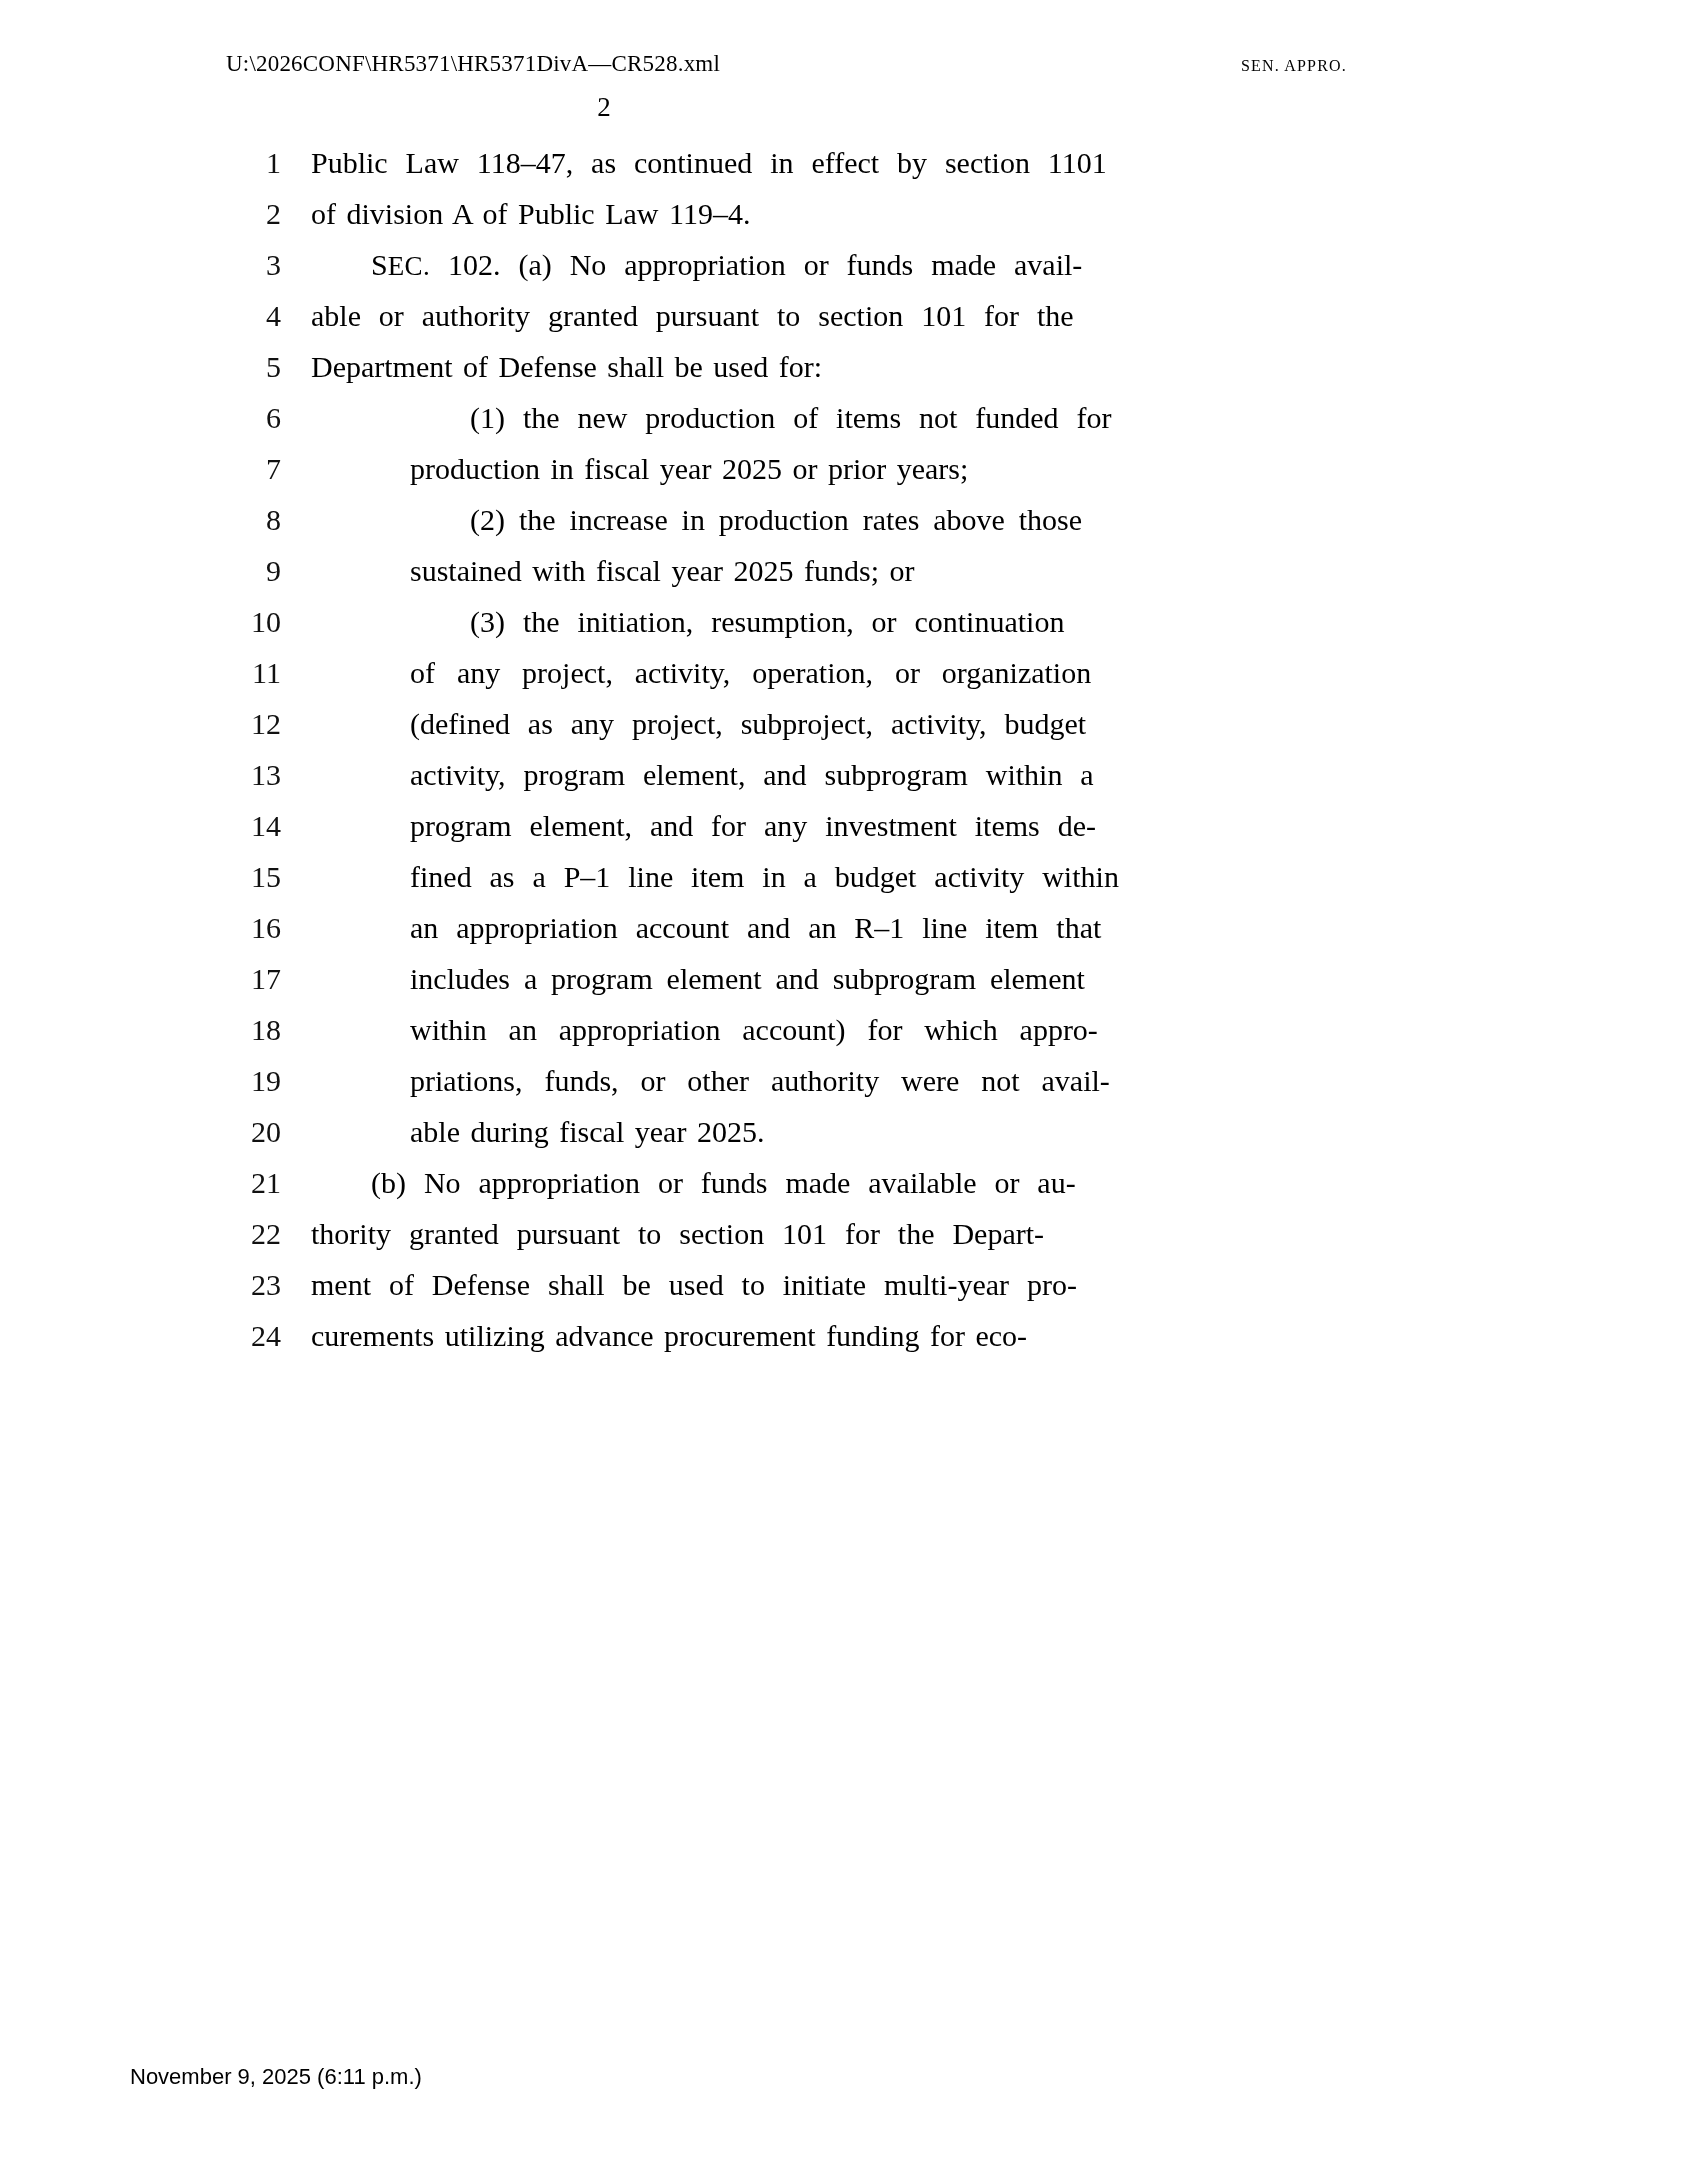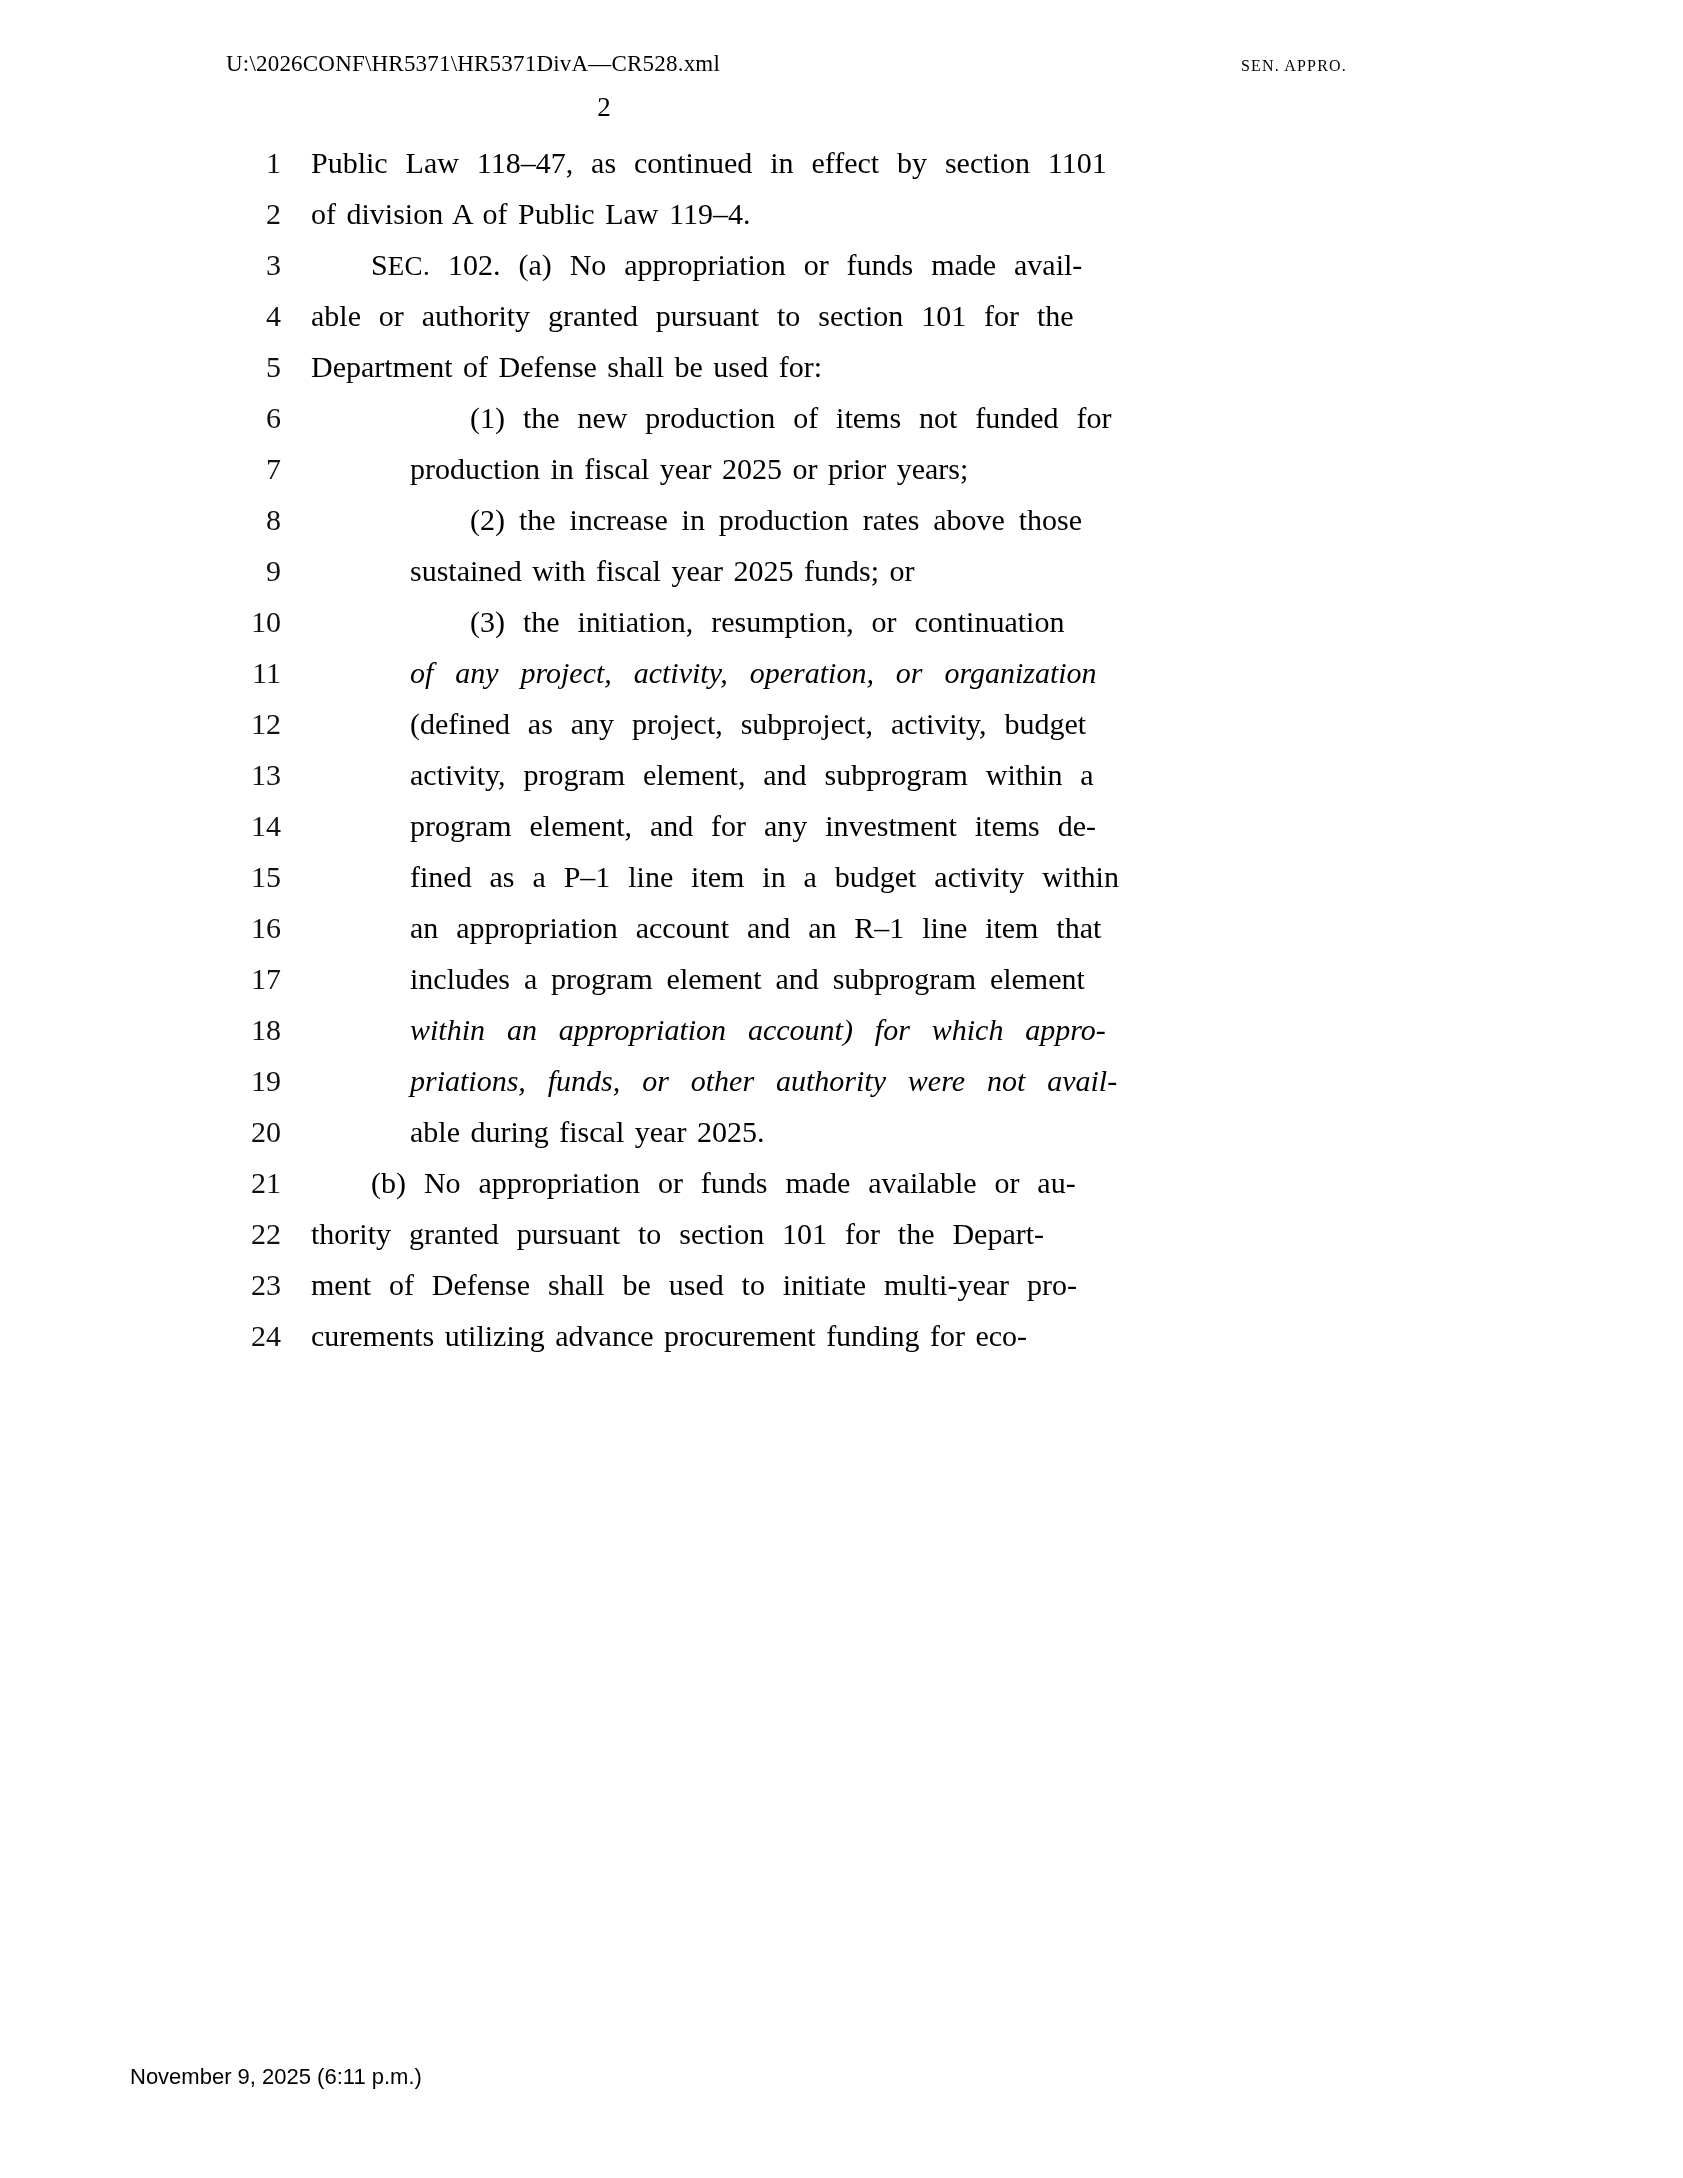--- a/index.html
+++ b/index.html
@@ -87,21 +87,21 @@
 
   
   .line-text.indent-para  { left: 145px; }   
   .line-text.indent-item  { left: 244px; }   
   .line-text.indent-cont  { left: 184px; }   
 
   
   .j1 { word-spacing: 3px; }
   .j2 { word-spacing: 6.4px; }
   .j3 { word-spacing: 10.4px; }
-  .j4 { word-spacing: 14.4px; font-style: italic; }
+  .j4 { word-spacing: 14.4px; }
 
   .smallcaps-sec {
     font-variant: normal;
   }
   .smallcaps-sec .sc-big { font-size: 30px; }
   .smallcaps-sec .sc-small {
     font-size: 27px;
     letter-spacing: 0.4px;
   }
 

